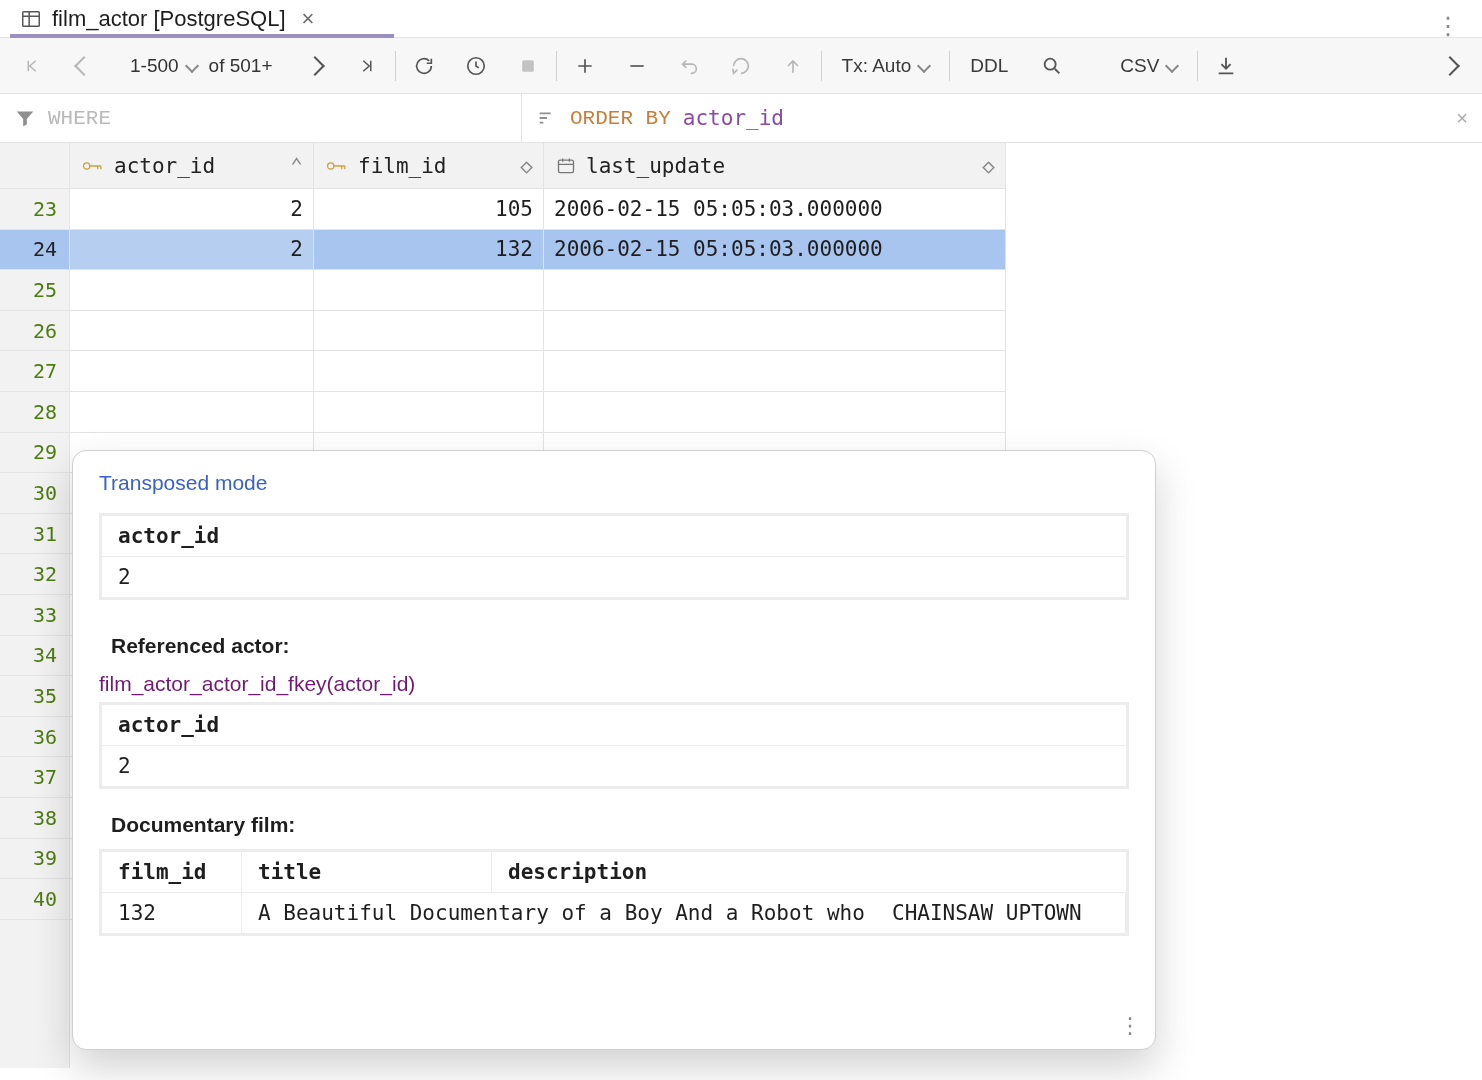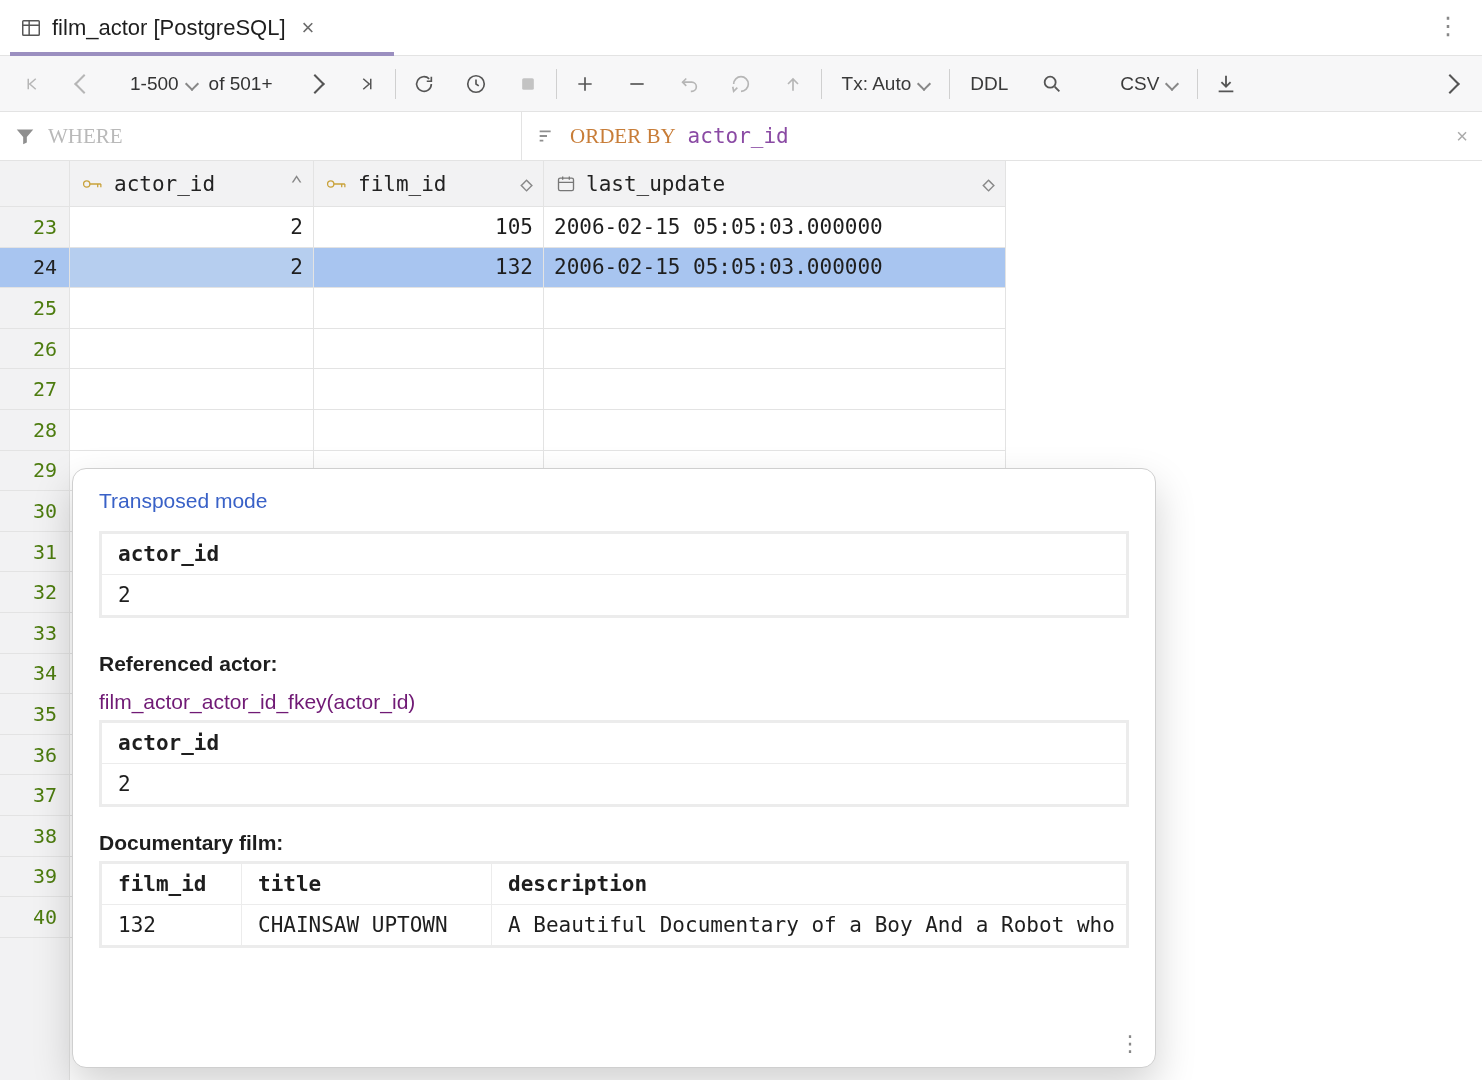--- a/index.html
+++ b/index.html
@@ -12,40 +12,40 @@
     --muted:#6b6b6b;
     --blue:#3961c7;
     --sel:#a8c5f0;
     --sel-row:#b6ceef;
     --purple:#8a4aa4;
     --tab-underline:#9b8fc0;
     --mono:'SFMono-Regular','Menlo','Consolas',monospace;
   }
   html,body{margin:0;padding:0;background:var(--bg);color:var(--text);font-family:-apple-system,Helvetica,Arial,sans-serif;font-size:19px;width:1482px;height:1080px;overflow:hidden}
   *{box-sizing:border-box}
-  .tabbar{display:flex;align-items:center;height:56px;border-bottom:1px solid var(--border);padding-left:10px;position:relative;}
+  .tabbar{display:flex;align-items:center;height:38px;border-bottom:1px solid var(--border);padding-left:10px;position:relative;}
   .tab{display:flex;align-items:center;gap:10px;padding:0 18px 0 10px;height:100%;position:relative;font-size:22px}
   .tab-underline{position:absolute;bottom:-1px;left:0;height:4px;width:384px;background:var(--tab-underline)}
   .tab .close{color:var(--muted);font-size:22px;padding:0 6px}
   .toolbar{display:flex;align-items:center;height:56px;border-bottom:1px solid var(--border);background:var(--bg-soft);padding:0 8px;gap:0}
   .toolbar .group{display:flex;align-items:center;gap:20px;padding:0 8px}
   .toolbar .sep{width:1px;height:30px;background:var(--border2);margin:0 4px}
   .tb-btn{display:flex;align-items:center;justify-content:center;min-width:32px;height:36px;border-radius:6px;color:#555;cursor:pointer;padding:0 4px}
   .tb-btn.txt{font-size:19px;color:#3a3a3a;padding:0 8px}
   .tb-btn.disabled{color:#b6b6b6}
   .pager{display:flex;align-items:center;gap:4px;font-size:19px;color:#333;padding:0 6px}
   .pager .range{padding:0 4px}
   .chev{display:inline-block;width:14px;height:14px;border:2px solid currentColor;border-left:none;border-top:none;transform:rotate(-45deg)}
   .chev.l{transform:rotate(135deg)}
   .chev.d{transform:rotate(45deg);width:10px;height:10px}
   .filterbar{display:flex;align-items:stretch;height:49px;border-bottom:1px solid var(--border);}
   .filterbar .where,.filterbar .order{display:flex;align-items:center;gap:12px;padding:0 14px}
   .filterbar .where{flex:0 0 522px;border-right:1px solid var(--border)}
   .filterbar .order{flex:1;position:relative}
-  .filterbar .kw{font-family:Liberation Serif, serif;font-size:21px;letter-spacing:0;}
+  .filterbar .kw{font-family:Liberation Mono, monospace;font-size:21px;letter-spacing:0;}
   .filterbar .where .kw{color:#b9b9b9}
   .filterbar .order .kw{color:#c87d38}
   .filterbar .order .val{font-family:var(--mono);color:var(--purple);font-size:21px}
   .filterbar .close{position:absolute;right:14px;color:#aaa;font-size:20px}
   .main{display:flex;position:relative;height:calc(1080px - 50px - 56px - 49px)}
   .gutter{width:70px;background:var(--bg-softer);border-right:1px solid var(--border)}
   .gutter .g{height:40.6px;display:flex;align-items:center;justify-content:flex-end;padding-right:12px;font-family:var(--mono);color:#4d7c0f;font-size:20px;border-bottom:1px solid var(--border);}
   .grid{position:relative}
   .row{display:flex;height:40.6px;border-bottom:1px solid var(--border)}
   .hdr .row{background:var(--bg-softer)}
@@ -54,21 +54,21 @@
   .c2{width:230px;justify-content:flex-end}
   .c3{width:462px;}
   .hdr .cell{justify-content:flex-start;gap:10px;color:#222;padding-left:12px;}
   .hdr .cell .sort{margin-left:auto;color:#888}
   .row.sel .cell{background:var(--sel)}
   .row.sel .c1{background:var(--sel-row)}
   .gutter .g.sel{background:var(--sel);color:#222}
   .popup{position:absolute;left:72px;top:307px;width:1084px;height:600px;background:#fff;border:1px solid #cfcfcf;border-radius:14px;box-shadow:0 18px 40px rgba(0,0,0,.18);padding:20px 26px 14px;overflow:hidden}
   .popup a.link{color:var(--blue);font-size:21px;text-decoration:none}
   .sec{margin-top:24px}
-  .sec h4{margin:0;font-size:21px;font-weight:700}
+  .sec h4{margin:12px;font-size:21px;font-weight:700}
   .sec .sub{font-size:21px;color:#701a75;margin-top:14px}
   .mini{margin-top:6px;border:3px solid #ececec;}
   .mini .r{display:flex}
   .mini .r+.r{border-top:1px solid #ececec}
   .mini .c{padding:8px 16px;font-family:var(--mono);font-size:21px}
   .mini .r.h .c{font-weight:700}
   .mini.t3 .cA{width:140px;border-right:1px solid #ececec}
   .mini.t3 .cB{width:250px;border-right:1px solid #ececec}
   .mini.t3 .cC{flex:1;white-space:nowrap;overflow:hidden}
   .popup .menu{position:absolute;right:14px;bottom:10px;color:#888;font-size:22px}
@@ -408,20 +408,20 @@
     <div class="sec" style="margin-top:24px">
       <h4>Documentary film:</h4>
       <div class="mini t3">
         <div class="r h">
           <div class="c cA">film_id</div>
           <div class="c cB">title</div>
           <div class="c cC">description</div>
         </div>
         <div class="r">
           <div class="c cA">132</div>
+          <div class="c cC">A Beautiful Documentary of a Boy And a Robot who</div>
           <div class="c cB">CHAINSAW UPTOWN</div>
-          <div class="c cC">A Beautiful Documentary of a Boy And a Robot who</div>
         </div>
       </div>
     </div>
     <div class="menu">⋮</div>
   </div>
 </div>
 
 </body></html>

